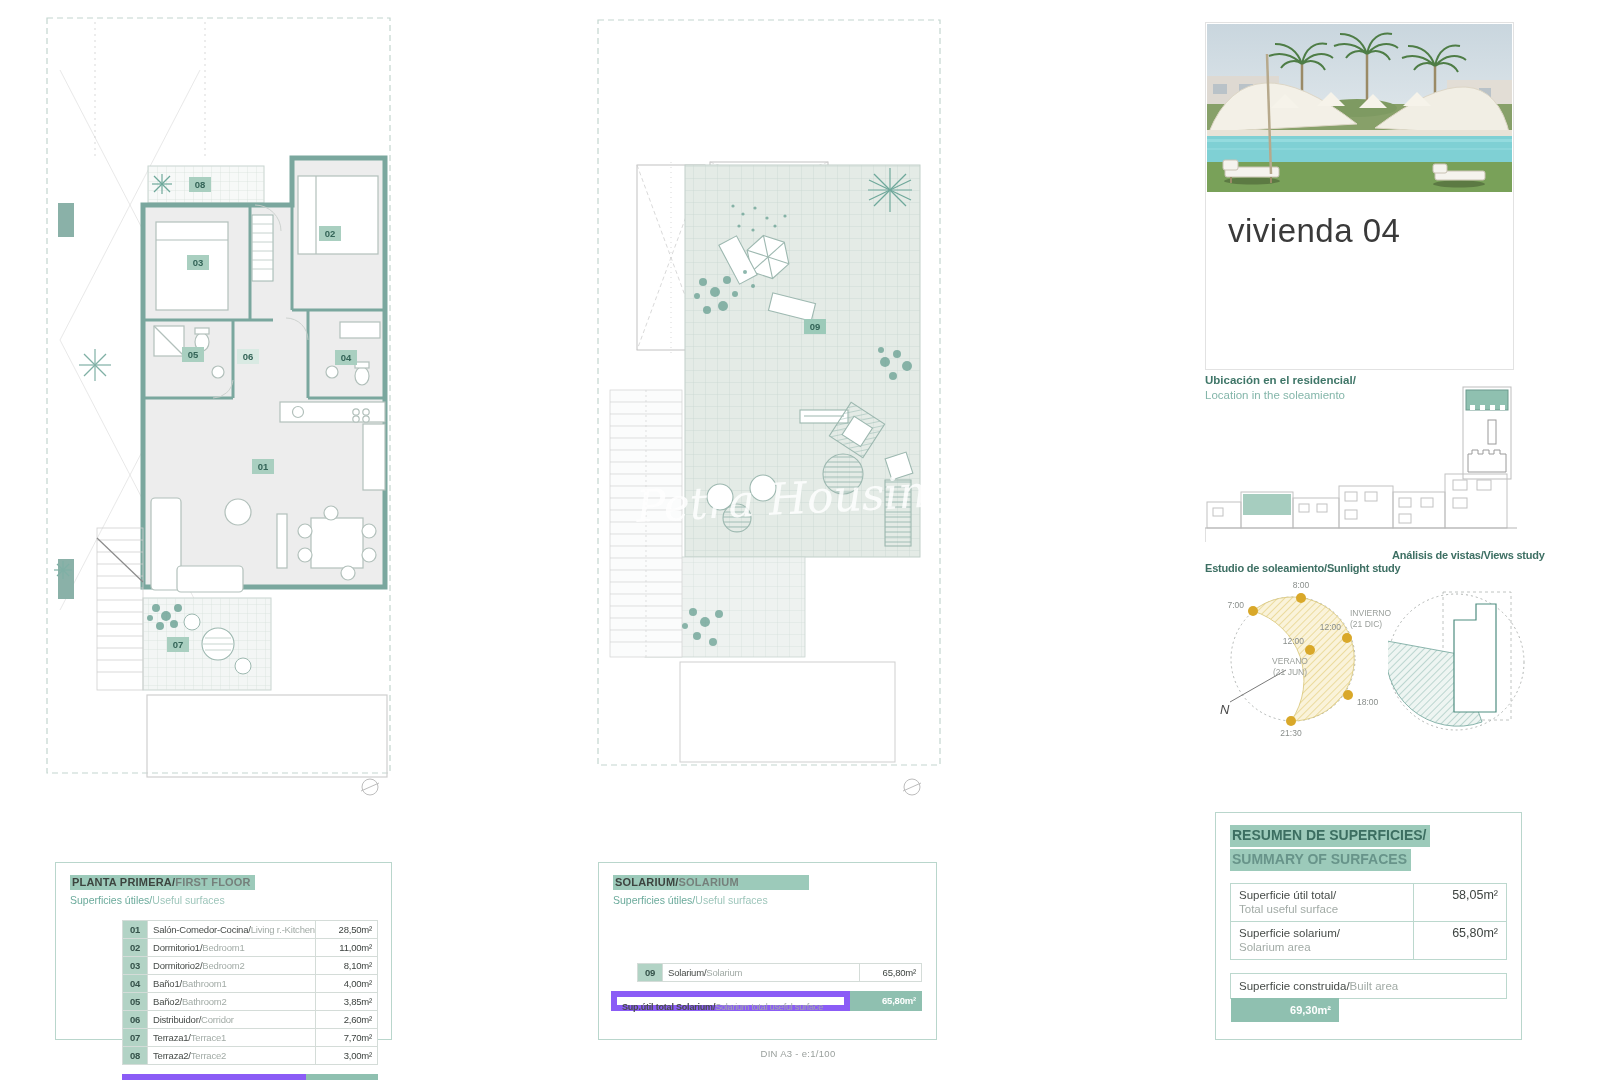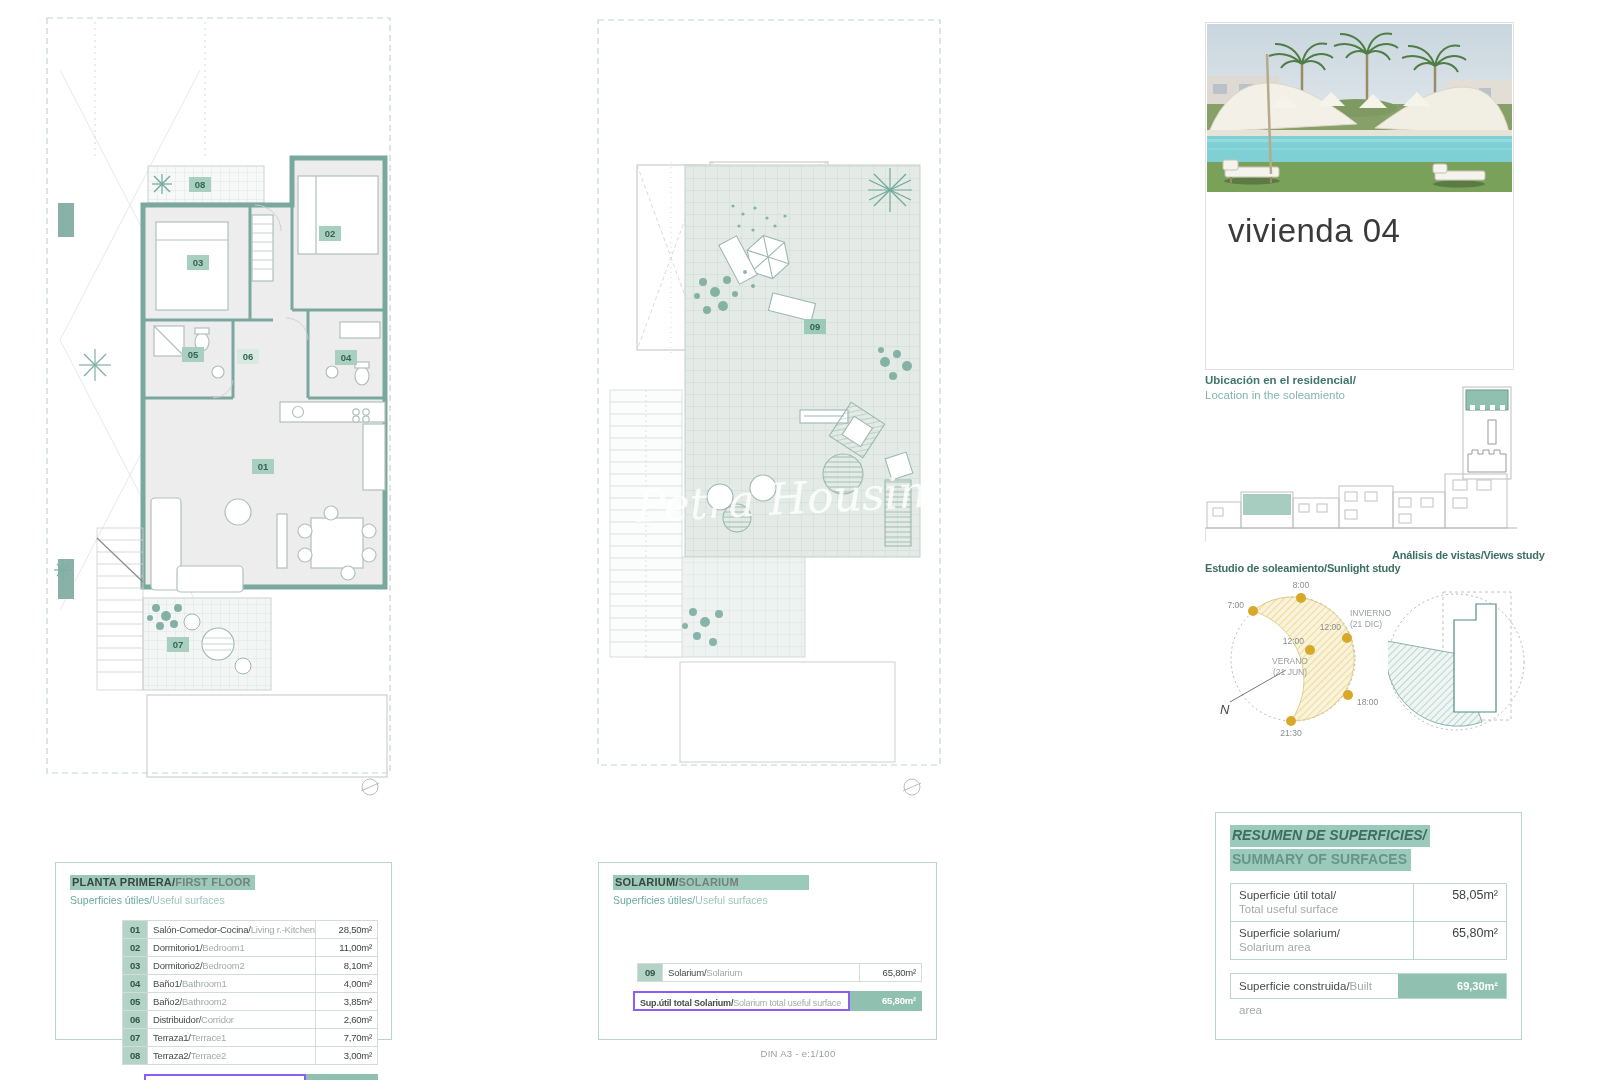--- a/index.html
+++ b/index.html
@@ -16,41 +16,41 @@
   .sub-es{color:#6cab9c;}
   .sub-en{color:#9ec6bb;}
   .stable{margin:14px 13px 0 66px;}
   .srow{display:flex;height:17px;line-height:17px;font-size:9.5px;letter-spacing:-0.2px;border:1px solid #d4dcd8;border-top:0;background:#fff;white-space:nowrap;}
   .srow:first-child{border-top:1px solid #d4dcd8;}
   .snum{width:24px;background:#b2d3c5;color:#35524a;font-weight:bold;text-align:center;border-right:1px solid #d4dcd8;font-size:9.5px;}
   .sname{flex:1;padding-left:5px;color:#474c49;overflow:hidden;}
   .sname .en{color:#a2aba6;}
   .sval{width:56px;text-align:right;padding-right:5px;border-left:1px solid #d4dcd8;color:#3e4441;}
   .totrow{display:flex;height:20px;line-height:20px;font-size:9px;letter-spacing:-0.2px;white-space:nowrap;}
-  .totlabel{flex:1;border:2px solid #8b5cf6;padding:0 5px;color:#474c49;font-weight:bold;background:#fff;margin-left:22px;}
+  .totlabel{flex:1;border:6px solid #8b5cf6;padding:0 5px;color:#474c49;font-weight:bold;background:#fff;}
   .totlabel .en{color:#a2aba6;font-weight:normal;}
   .totval{width:60px;background:#8fc0b0;color:#fff;text-align:right;padding:0 6px;font-weight:bold;font-size:9.5px;}
   
   .unit-card{position:absolute;left:1205px;top:22px;width:307px;height:346px;background:#fff;border:1px solid #e2e2e2;}
   .unit-title{font-size:33px;color:#3a3a3a;margin:20px 0 0 22px;letter-spacing:.5px;}
   .loc-label{position:absolute;left:1205px;top:373px;font-size:11.5px;line-height:15px;}
   .loc-es{color:#3f7668;font-weight:bold;}
   .loc-en{color:#84b6aa;}
   .diag-label{position:absolute;font-size:11px;color:#3d6f63;font-weight:bold;letter-spacing:-0.2px;}
   .sum-card{position:absolute;left:1215px;top:812px;width:305px;height:226px;background:#fff;border:1px solid #b9d6cc;}
   .sum-title{font-size:14px;font-weight:bold;line-height:19px;padding:12px 0 0 14px;}
   .sum-title .hl{display:inline-block;margin-bottom:2px;}
   .sum-table{margin:10px 14px 0 14px;border-radius:12px;}
   .sum-row{display:flex;border:1px solid #bcd8ce;border-top:0;}
   .sum-row:first-child{border-top:1px solid #bcd8ce;}
   .sum-label{flex:1;padding:4px 8px 5px 8px;font-size:11.5px;line-height:14px;}
   .sum-label .es{color:#474c49;display:block;}
   .sum-label .en{color:#a2aba6;display:block;}
   .sum-val{width:84px;border-left:1px solid #bcd8ce;text-align:right;padding:4px 8px 0 0;font-size:12.5px;color:#3e4441;}
-  .built-row{display:flex;margin:13px 14px 0 14px;border:1px solid #bcd8ce;height:24px;line-height:24px;}
+  .built-row{display:flex;margin:13px 14px 0 14px;border:1px solid #bcd8ce;height:24px;line-height:24px;flex-direction:column;}
   .built-label{flex:1;padding:0 8px;font-size:11.5px;}
   .built-label .es{color:#474c49;}
   .built-label .en{color:#a2aba6;}
   .built-val{width:92px;background:#8fc0b0;color:#fff;text-align:right;padding:0 8px;font-size:11px;font-weight:bold;}
   .footer-note{position:absolute;left:713px;top:1048px;width:170px;text-align:center;font-size:9.5px;color:#9aa09d;letter-spacing:.3px;}
 </style>
 </head>
 <body>
 
 <div class="page">
@@ -638,21 +638,21 @@
     <div style="position:absolute;left:12px;right:14px;top:128px;">
       <div class="totrow">
         <span class="totlabel"><span class="es">Sup.útil total Solarium/</span><span class="en">Solarium total useful surface</span></span>
         <span class="totval">65,80m²</span>
       </div>
     </div>
   </div>
 
   <div class="sum-card">
     <div class="sum-title">
-      <span class="hl t-es" style="color:#3c6e61;font-style:italic;">RESUMEN DE SUPERFICIES/</span><br>
+      <span class="hl t-es" style="color:#3c6e61;">RESUMEN DE SUPERFICIES/</span><br>
       <span class="hl t-en" style="color:#68948a;">SUMMARY OF SURFACES</span>
     </div>
     <div class="sum-table">
       <div class="sum-row">
         <span class="sum-label">
             <span class="es">Superficie útil total/</span>
             <span class="en">Total useful surface</span>
           </span>
         <span class="sum-val">58,05m²</span>
       </div>

